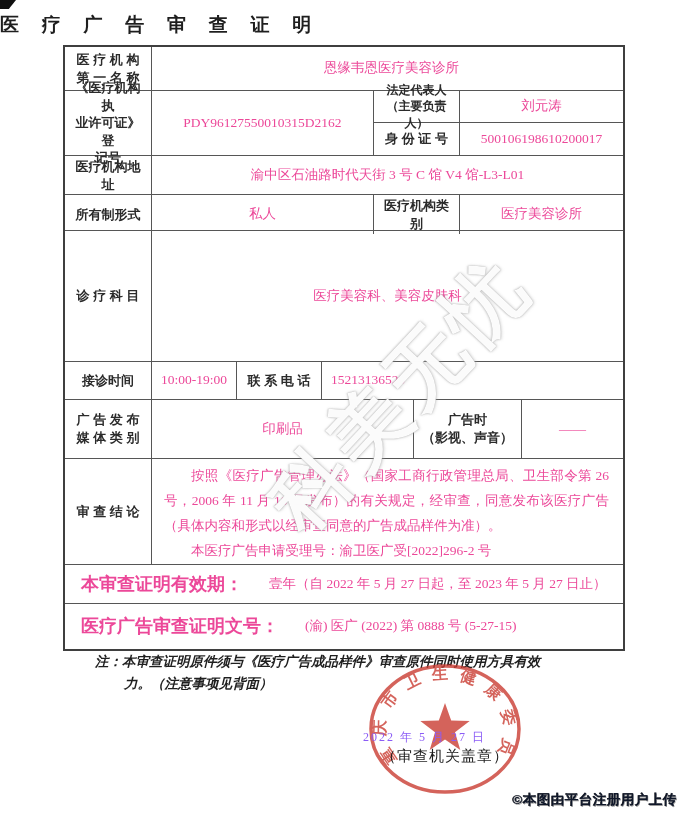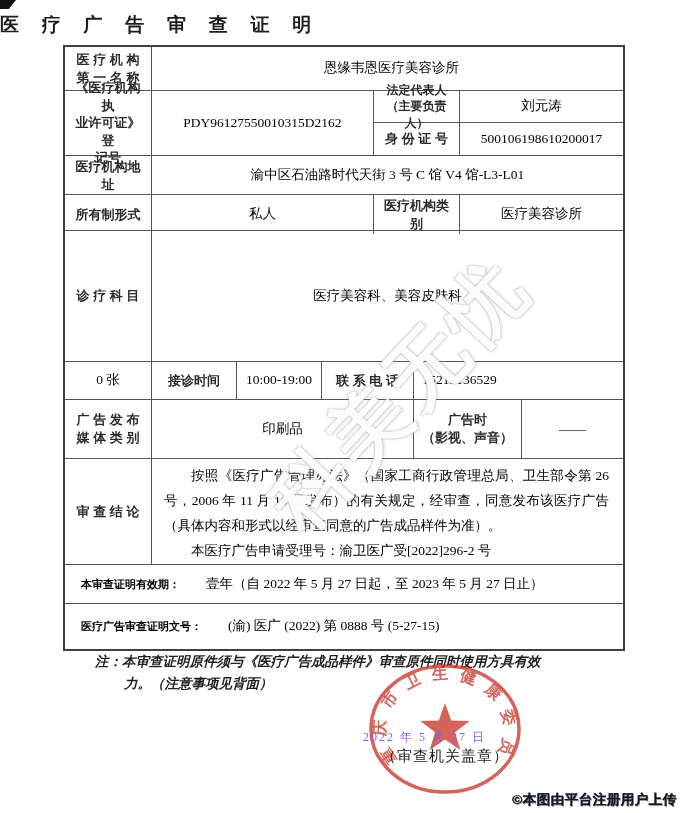--- a/index.html
+++ b/index.html
@@ -21,21 +21,21 @@
   
   .cert-table{
     position:absolute;left:63px;top:45px;width:562px;
     border:2px solid #3f3f3f;box-sizing:border-box;background:transparent;
   }
   .trow{display:grid;border-bottom:1px solid #565656;}
   .trow:last-child{border-bottom:none;}
   .cell{
     display:flex;align-items:center;justify-content:center;
     border-right:1px solid #565656;
-    font-size:13.5px;line-height:1.35;color:#000000;
+    font-size:13.5px;line-height:1.35;color:#ec4899;
     padding:2px 6px;text-align:center;box-sizing:border-box;
   }
   .cell.last{border-right:none;}
   .lbl{font-family:"Liberation Sans","DejaVu Sans",sans-serif;font-weight:600;font-size:13px;color:#2b2b2b;}
   .pre{white-space:pre-line;}
   .r1{grid-template-columns:87px 1fr;height:43px;gap:8px;}
   .r2{grid-template-columns:87px 222px 86px 1fr;grid-template-rows:32px 32px;}
   .r2 .span2{grid-row:1/3;}
   .r2 .sub-top{border-bottom:1px solid #565656;}
   .r3{grid-template-columns:87px 1fr;height:38px;}
@@ -43,21 +43,21 @@
   .r5{grid-template-columns:87px 1fr;height:130px;}
   .r6{grid-template-columns:87px 85px 85px 92px 91px 1fr;height:37px;}
   .r7{grid-template-columns:87px 262px 108px 1fr;height:58px;}
   .r8{grid-template-columns:87px 1fr;height:105px;}
   .r8 .body{display:block;text-align:left;padding:4px 14px 2px 12px;}
   .r8 .para,.r8 .accept{text-indent:2em;line-height:25px;font-size:13.5px;text-align:justify;}
   .r9{grid-template-columns:1fr;height:38px;}
   .r10{grid-template-columns:1fr;height:45px;}
   .inline-cell{display:flex;align-items:center;justify-content:flex-start;
     padding-left:16px;gap:26px;font-size:13.5px;}
-  .inline-cell .ilabel{font-family:"Liberation Sans","DejaVu Sans",sans-serif;font-weight:600;font-size:11px;}
+  .inline-cell .ilabel{font-family:"Liberation Sans","DejaVu Sans",sans-serif;font-weight:600;font-size:18px;}
   .small{font-size:12px;}
   
   .note{
     position:absolute;left:95px;top:651px;width:490px;
     font-size:13.5px;font-style:italic;font-weight:600;line-height:22px;color:#1f1f1f;
   }
   .note .l2{padding-left:2.15em;}
   .seal-svg{position:absolute;left:360px;top:653px;z-index:3;}
   .seal-caption{
     position:absolute;left:375px;top:703px;width:140px;text-align:center;
@@ -122,21 +122,20 @@
     <div class="cell lbl">医疗机构类别</div>
     <div class="cell last">医疗美容诊所</div>
   </div>
 
   <div class="trow r5">
     <div class="cell lbl">诊 疗 科 目</div>
     <div class="cell last">医疗美容科、美容皮肤科</div>
   </div>
 
   <div class="trow r6">
-    <div class="cell">0 张</div>
     <div class="cell lbl">接诊时间</div>
     <div class="cell">10:00-19:00</div>
     <div class="cell lbl">联 系 电 话</div>
     <div class="cell last">15213136529</div>
   </div>
 
   <div class="trow r7">
     <div class="cell lbl pre">广 告 发 布
 媒 体 类 别</div>
     <div class="cell">印刷品</div>

